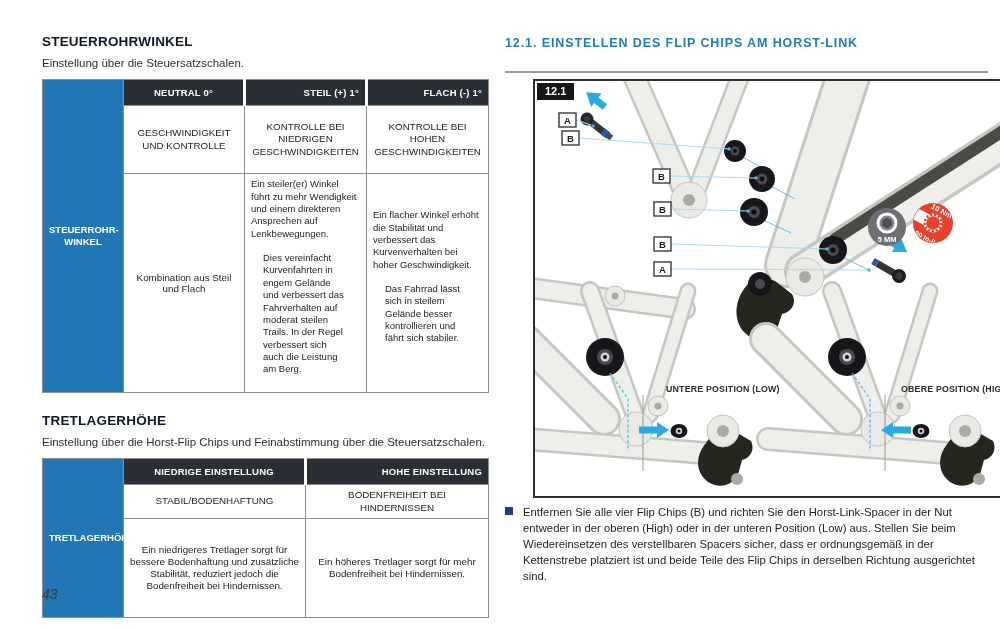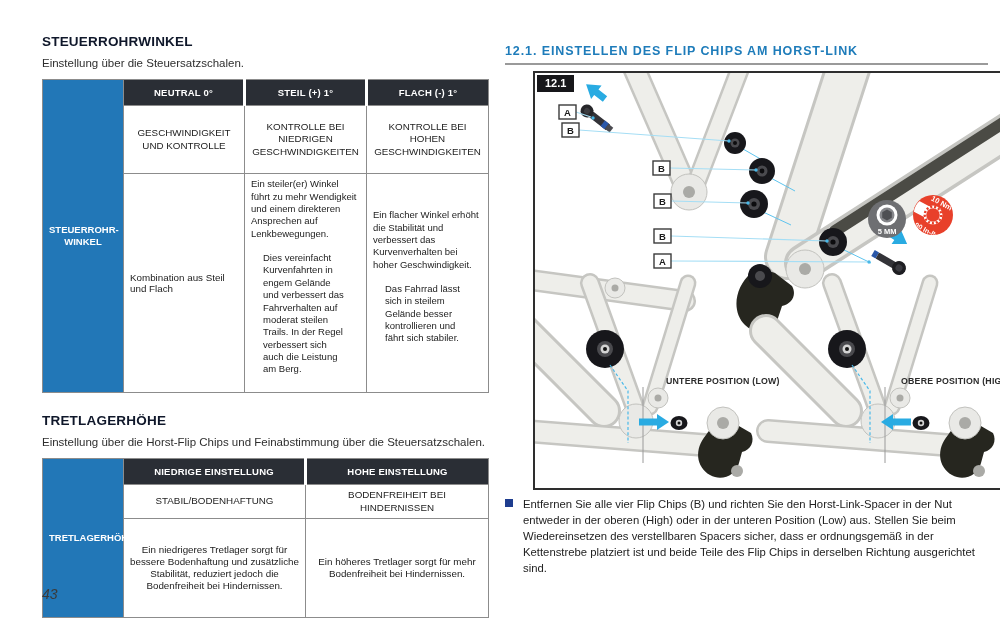--- a/index.html
+++ b/index.html
@@ -9,34 +9,34 @@
   .col-left{position:absolute;left:42px;top:34px;width:446px;}
   .sec-h{font-size:13.5px;font-weight:bold;letter-spacing:.2px;margin:0 0 8px 0;color:#0f172a;}
   .sec-sub{font-size:11.5px;margin:0 0 10px 0;color:#2e2e2e;}
   table.spec{border-collapse:collapse;width:446px;table-layout:fixed;}
   table.spec{border:1px solid #8c8c8c;}
   table.spec td,table.spec th{border:1px solid #8c8c8c;padding:4px 6px;vertical-align:middle;}
   td.bluecell{background:#2277b7;color:#fff;font-weight:bold;font-size:9.5px;text-align:center;
               border:1px solid #2277b7;border-right:3px solid #fff;line-height:1.25;margin-top:44px;}
   th.dark{background:#2a2e35;color:#fff;font-size:9.5px;font-weight:bold;text-align:center;
           border:none;letter-spacing:.2px;margin-left:20px;}
-  th.dark + th.dark{border-left:3px solid #fff;}
+  th.dark + th.dark{border-left:3px solid #fff;text-align:right;}
   td.sum{font-size:9.8px;text-align:center;line-height:1.25;color:#222;}
   td.bodycell{font-size:9.5px;line-height:1.3;color:#222;vertical-align:top;padding:7px 8px;}
-  td.bodycenter{font-size:9.8px;vertical-align:middle;color:#222;}
+  td.bodycenter{font-size:9.8px;text-align:center;vertical-align:middle;color:#222;}
   td.bodycell p{margin:0 0 9px 0;} td.bodycell p:last-child{margin:12px;}
   .t1 .hrow{height:26px;} .t1 .srow td{height:59px;} .t1 .brow td{height:210px;}
   .t2 .hrow{height:26px;} .t2 .srow td{height:25px;} .t2 .brow td{height:90px;}
   .gap{height:20px;}
   .pagenum{position:absolute;left:42px;top:586px;font-size:14px;font-style:italic;color:#3a3a3a;}
 
   
   .col-right{position:absolute;left:505px;top:36px;width:483px;}
-  .sec-title{font-size:12.5px;font-weight:bold;color:#1e7cba;letter-spacing:.9px;margin:8px 0 6px 0;
-             padding-bottom:5px;border-bottom:2px solid #9a9a9a;}
+  .sec-title{font-size:12.5px;font-weight:bold;color:#1e7cba;letter-spacing:.9px;margin:0 0 6px 0;
+             padding-bottom:21px;border-bottom:2px solid #9a9a9a;}
   .figure{position:relative;width:483px;height:419px;border:2px solid #2e2e2e;box-sizing:border-box;background:#fff;margin-left:28px;}
   .figure svg{position:absolute;left:0;top:0;}
   .fig-tag{position:absolute;left:2px;top:2px;background:#17171a;color:#fff;
            font-size:11px;font-weight:bold;padding:2px 8px 3px 8px;z-index:5;}
   .caption{font-size:11.5px;font-weight:bold;margin:9px 0 7px 0;color:#161616;}
   ul.bullets{list-style:none;margin:0;padding:0;}
   ul.bullets li{position:relative;padding-left:18px;font-size:11.3px;line-height:1.42;color:#222;margin-bottom:6px;}
   .sq{position:absolute;left:0;top:3px;width:8px;height:8px;background:#1e3d8f;display:block;}
 
   

